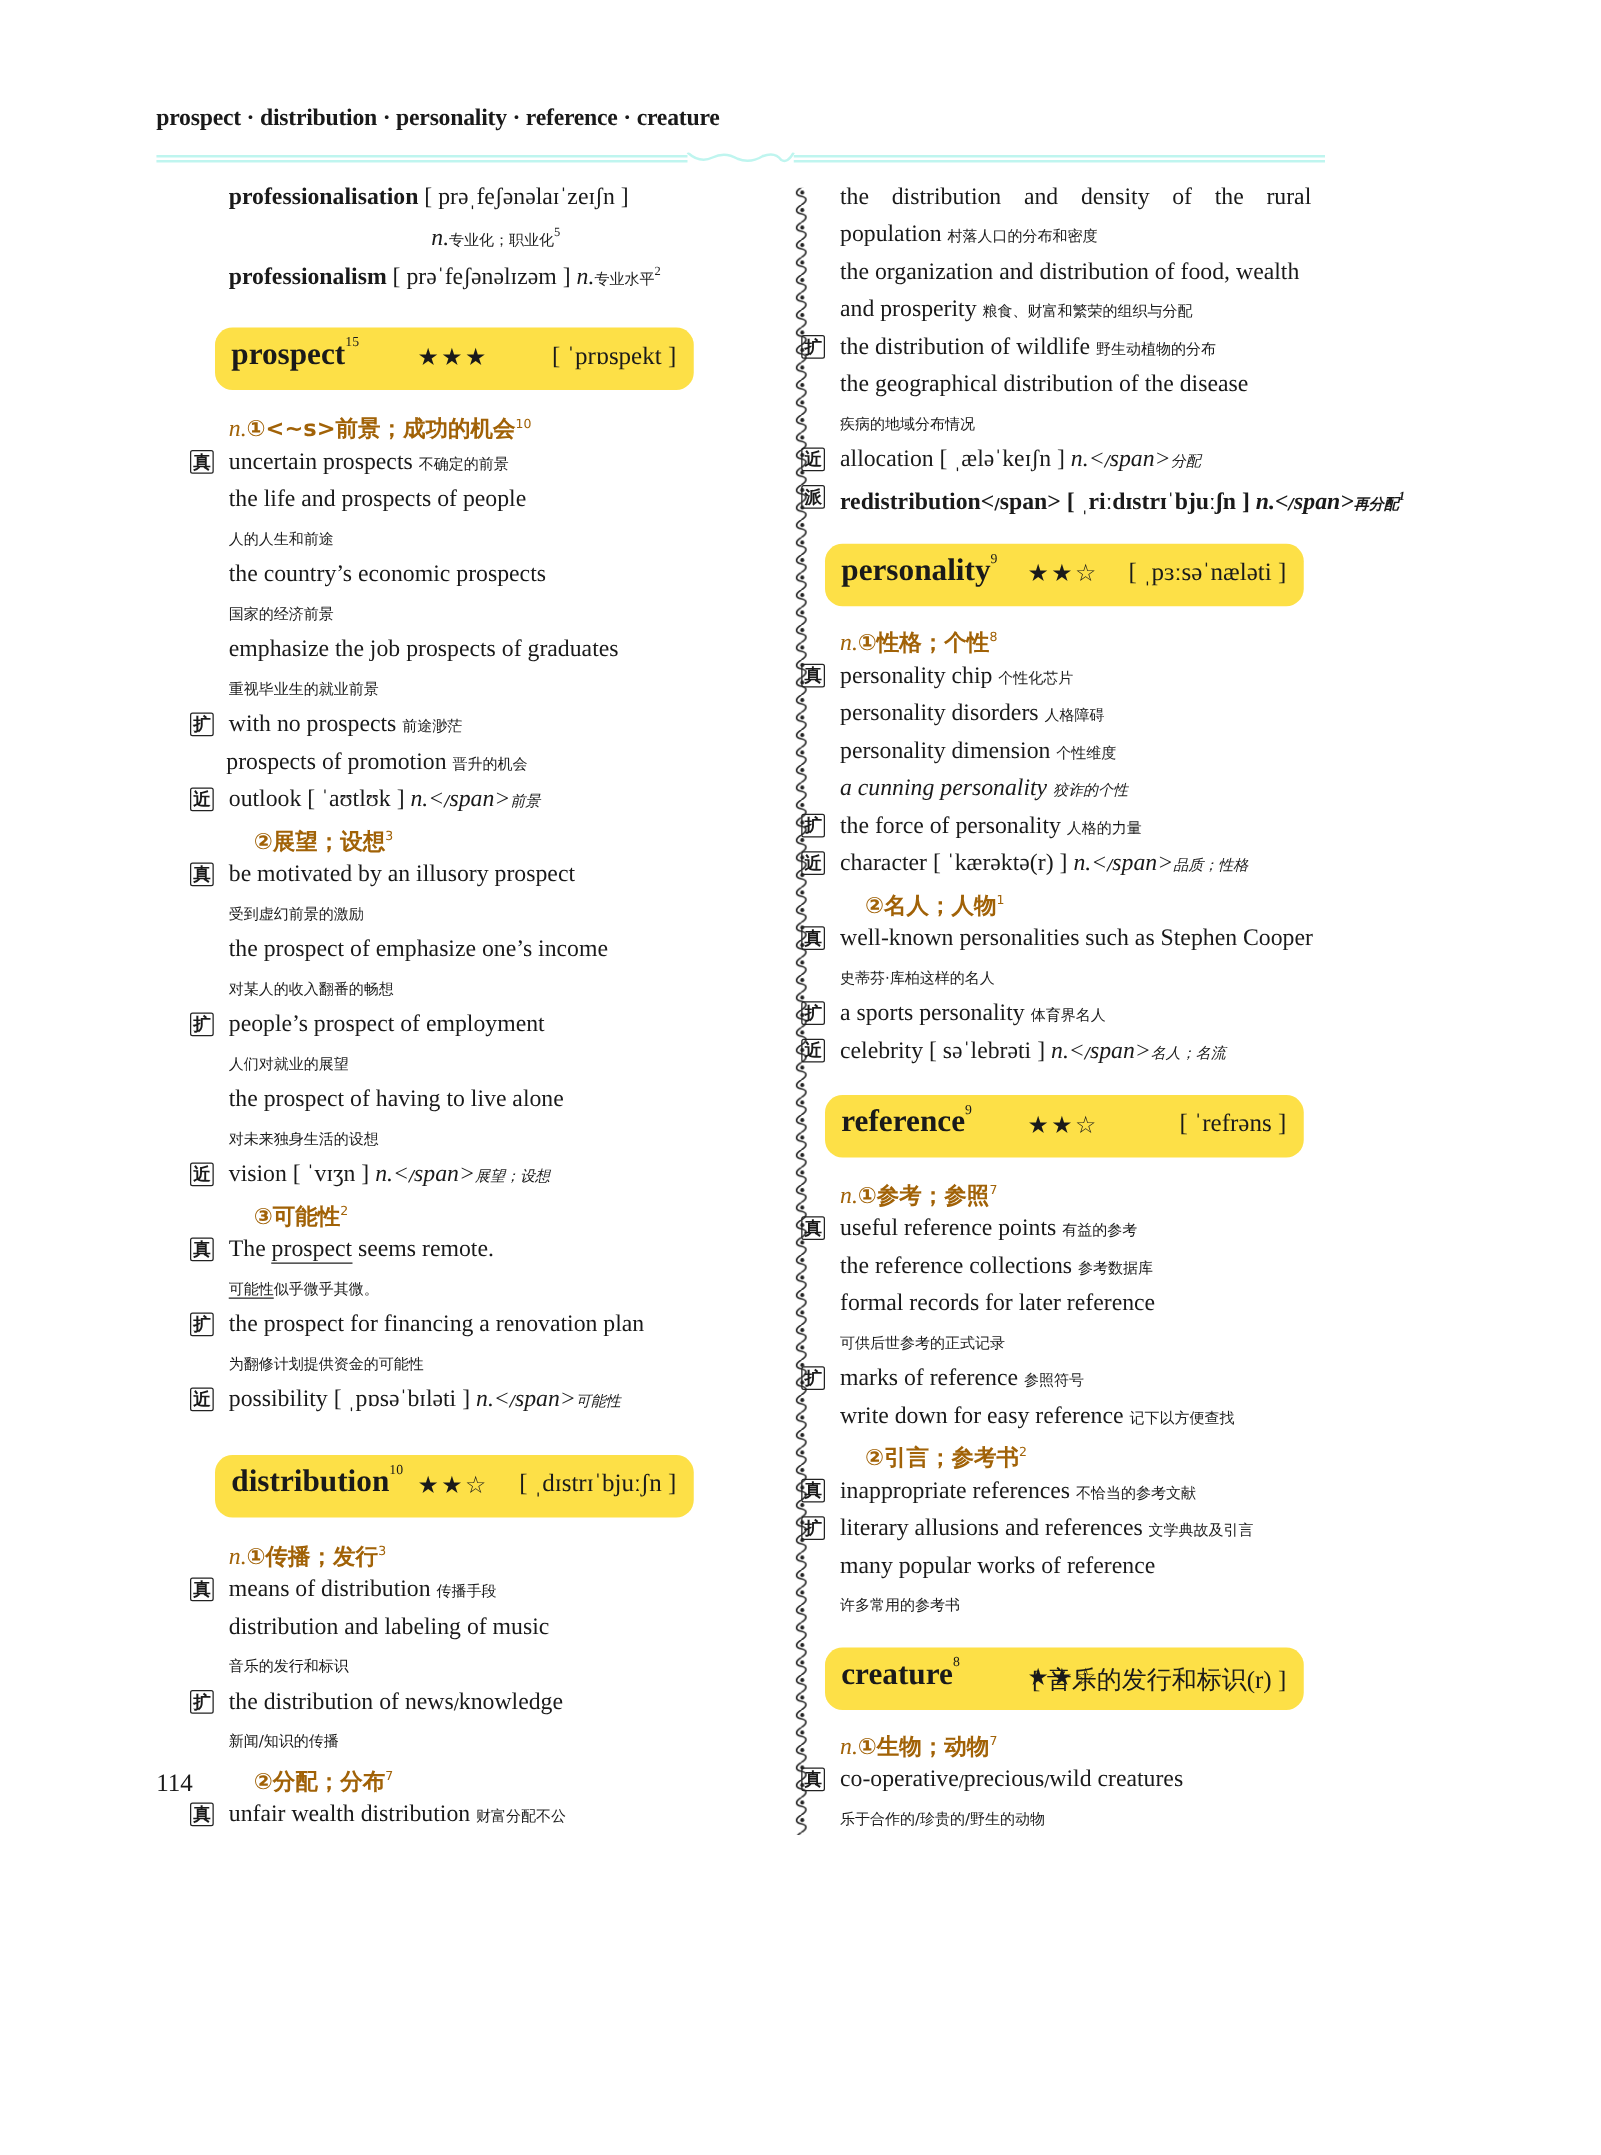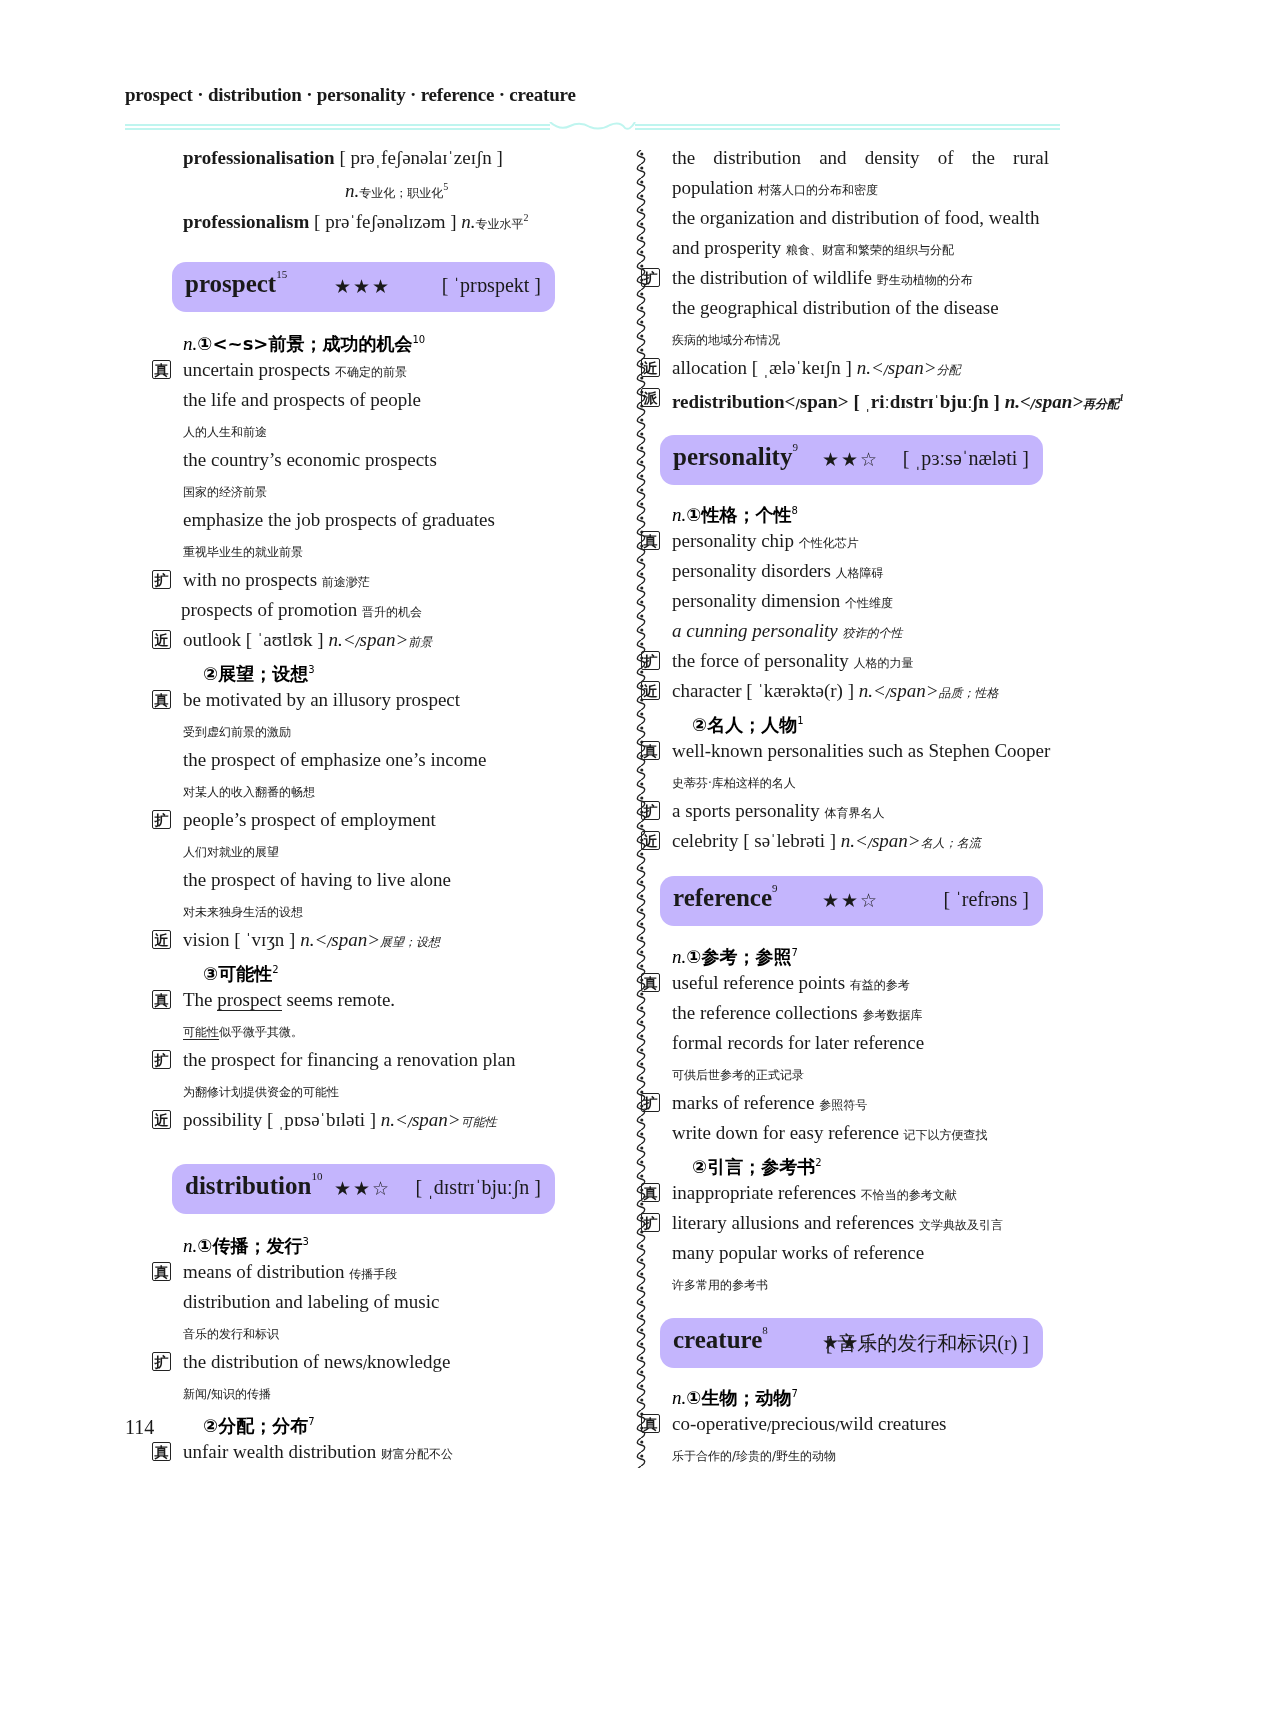--- a/index.html
+++ b/index.html
@@ -4,27 +4,27 @@
 <style>
   html, body { margin:0; padding:0; }
   body { width:1281px; height:1724px; background:#ffffff; position:relative; overflow:hidden;
          font-family:"Liberation Serif","DejaVu Serif",serif; color:#1a1a1a; }
   .header-title { position:absolute; left:125px; top:84px; font-size:19px; font-weight:bold; letter-spacing:-0.2px; }
   .header-rule { position:absolute; left:125px; top:122px; width:935px; height:10px; }
   .line { position:absolute; white-space:nowrap; font-size:19px; line-height:30px; height:30px; }
   .tag { position:absolute; width:19px; height:19px; border:1.3px solid #222; border-radius:2px;
          font-family:"DejaVu Sans",sans-serif; font-size:14px; line-height:19px; text-align:center;
          font-weight:bold; box-sizing:border-box; }
-  .sense { color:#000000; font-family:"DejaVu Sans",sans-serif; font-size:18px; font-weight:bold; }
+  .sense { color:#a16207; font-family:"DejaVu Sans",sans-serif; font-size:18px; font-weight:bold; }
   .sense i { font-family:"Liberation Serif",serif; font-weight:normal; font-style:italic; font-size:19px; }
   .sense sup { font-size:10px; font-weight:normal; }
   .zh { font-family:"DejaVu Sans",sans-serif; font-size:12px; }
   .pos { font-style:italic; }
   .bold { font-weight:bold; }
-  .hw-box { position:absolute; background:#c4b5fd; border-radius:14px; height:50px; }
+  .hw-box { position:absolute; background:#fde047; border-radius:14px; height:50px; }
   .hw-word { position:absolute; font-size:25px; font-weight:bold; top:8px; }
   .hw-word sup { font-size:11px; font-weight:normal; vertical-align:top; position:relative; top:-2px; }
   .hw-stars { position:absolute; font-size:19px; top:13px; font-family:"DejaVu Sans",sans-serif; letter-spacing:2px; }
   .hw-phon { position:absolute; font-size:20px; top:12px; right:14px; }
   .divider { position:absolute; left:632px; top:150px; width:18px; height:1318px; }
   .page-num { position:absolute; left:125px; top:1416px; font-size:20px; }
   sup.n { font-size:10px; }
   .ul { border-bottom:1.3px solid #222; }
 </style>
 </head>

